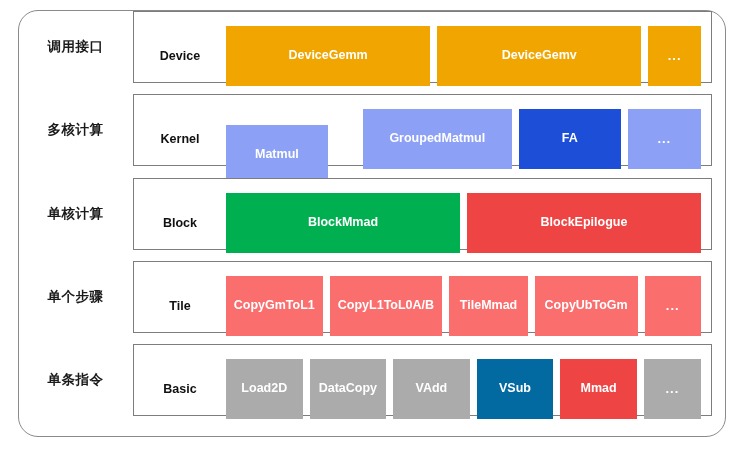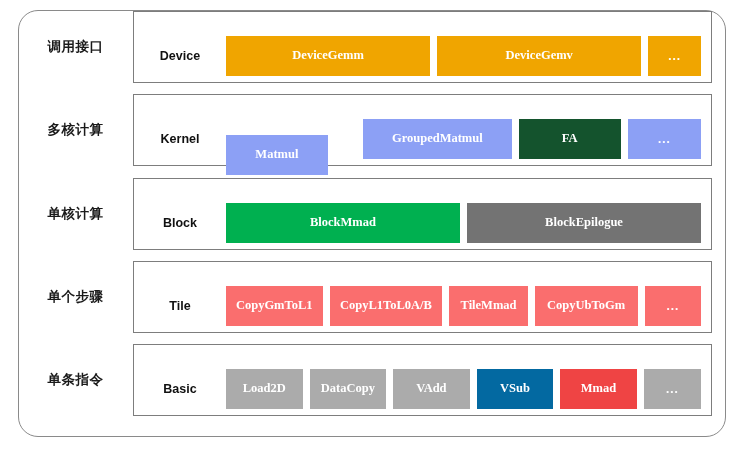--- a/index.html
+++ b/index.html
@@ -71,33 +71,32 @@
     color:#111111;
   }
   .cells{
     flex:1 1 auto;
     display:flex;
     align-items:center;
     gap:7px;
     height:52px;
   }
   .cell{
-    height:40px;
+    height:60px;
     box-sizing:border-box;
     display:flex;
     align-items:center;
     justify-content:center;
     color:#ffffff;
     font-size:12.5px;
     font-weight:bold;
     white-space:nowrap;
     overflow:hidden;
     text-align:center;
     line-height:1.1;
-    font-family:Liberation Serif, serif;
   }
   .cell.ellipsis{
     font-size:13px;
     letter-spacing:1px;
     color:#ffffff;
   }
 </style>
 </head>
 <body>
 
@@ -115,32 +114,32 @@
           </div>
         </div>
       </div>
       <div class="tier-row">
         <div class="cn-label">多核计算</div>
         <div class="row-box" style="border-color: rgb(125, 125, 125);">
           <div class="tier-name">Kernel</div>
           <div class="cells">
             <div class="cell" style="background: rgb(140, 160, 245); flex: 86 0 0px; margin-top: 32px;">Matmul</div>
             <div class="cell" style="background: rgb(140, 160, 245); flex: 126 0 0px; margin-left: 28px;">GroupedMatmul</div>
-            <div class="cell" style="background: #14532d; flex: 86 0 0px;">FA</div>
+            <div class="cell" style="background: #1d4ed8; flex: 86 0 0px;">FA</div>
             <div class="cell ellipsis" style="background: rgb(140, 160, 245); flex: 62 0 0px;">...</div>
           </div>
         </div>
       </div>
       <div class="tier-row">
         <div class="cn-label">单核计算</div>
         <div class="row-box" style="border-color: rgb(125, 125, 125);">
           <div class="tier-name">Block</div>
           <div class="cells">
             <div class="cell" style="background: rgb(0, 176, 80); flex: 260 0 0px;">BlockMmad</div>
-            <div class="cell" style="background: #737373; flex: 260 0 0px;">BlockEpilogue</div>
+            <div class="cell" style="background: #ef4444; flex: 260 0 0px;">BlockEpilogue</div>
           </div>
         </div>
       </div>
       <div class="tier-row">
         <div class="cn-label">单个步骤</div>
         <div class="row-box" style="border-color: rgb(125, 125, 125);">
           <div class="tier-name">Tile</div>
           <div class="cells">
             <div class="cell" style="background: rgb(250, 110, 110); flex: 106 0 0px;">CopyGmToL1</div>
             <div class="cell" style="background: rgb(250, 110, 110); flex: 124 0 0px;">CopyL1ToL0A/B</div>

